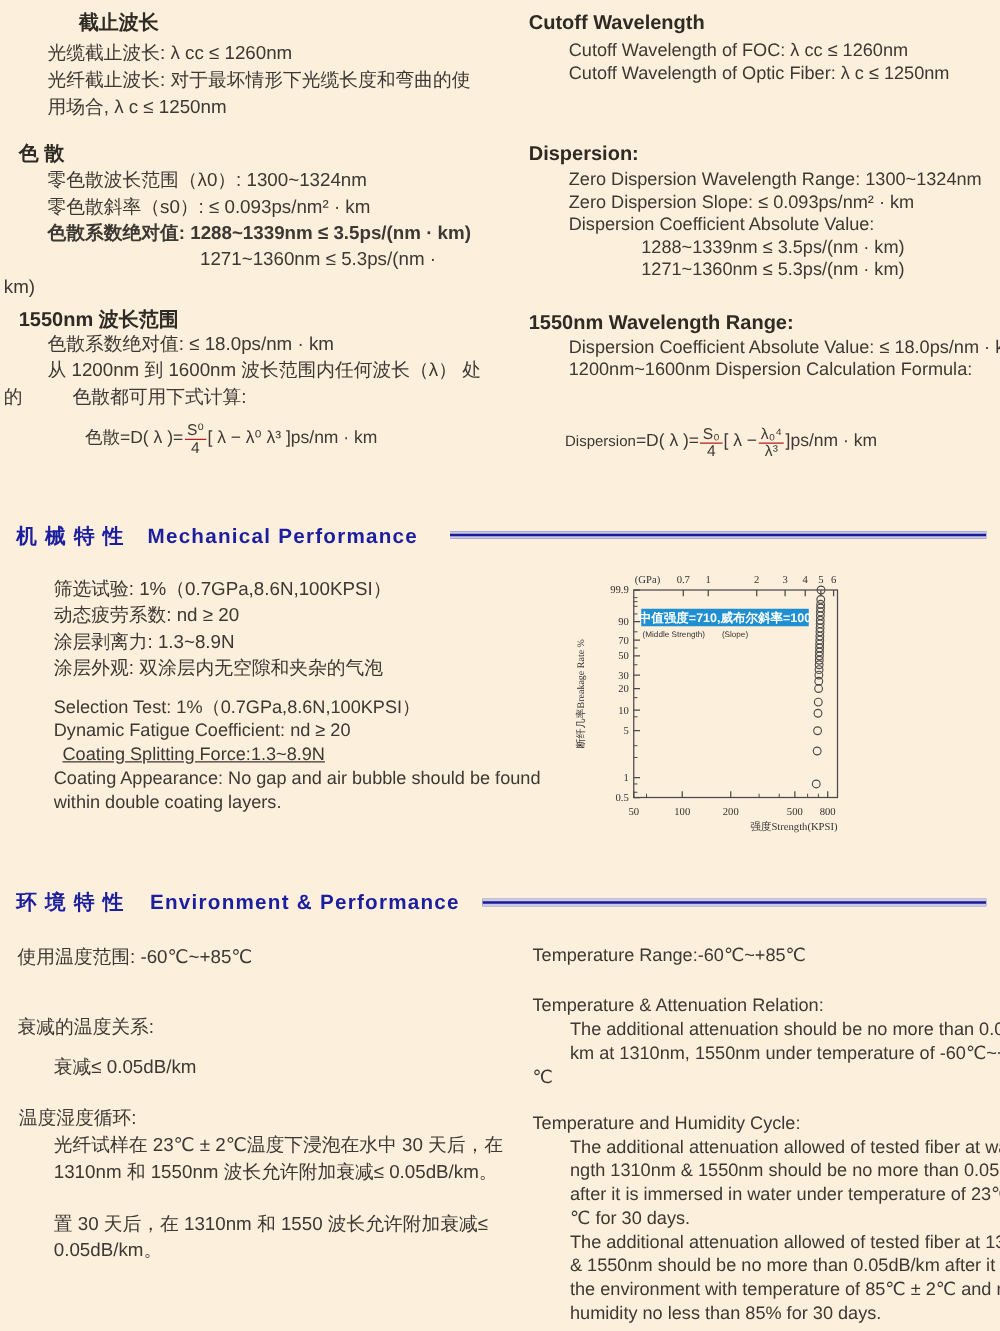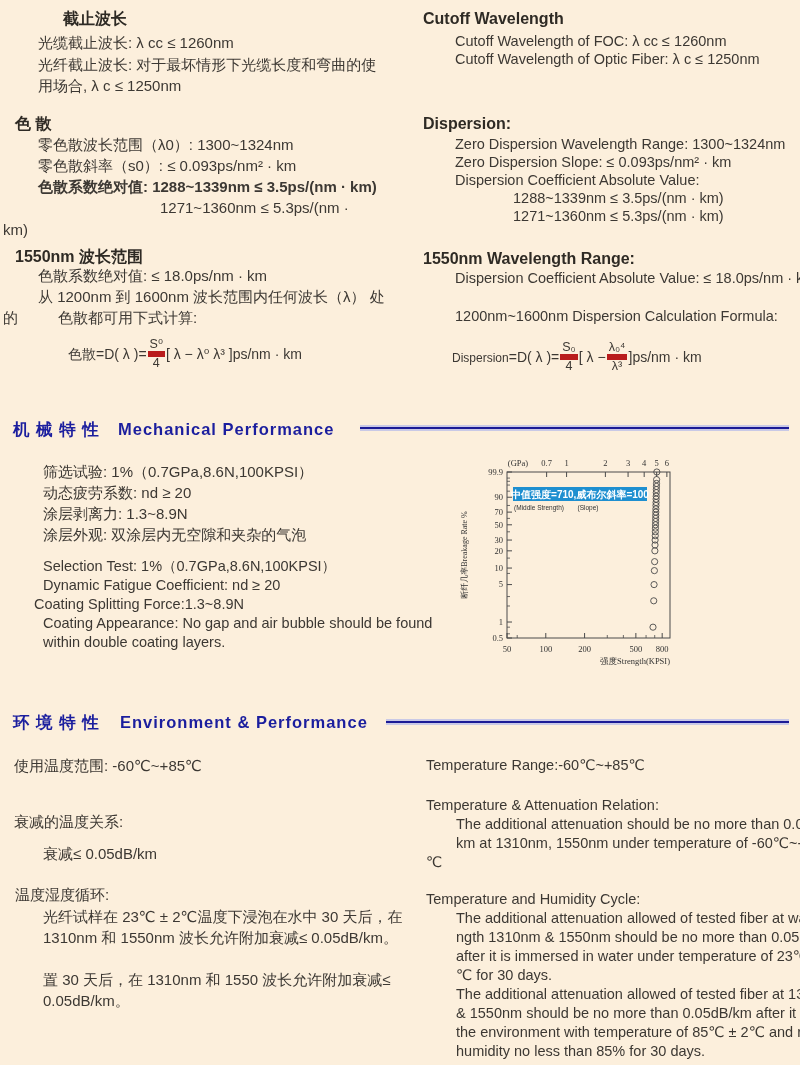--- a/index.html
+++ b/index.html
@@ -12,21 +12,21 @@
     overflow:hidden;
   }
   .abs{position:absolute;white-space:nowrap;line-height:1.15;}
   .h{font-weight:bold;font-size:16px;color:#2e2a24;}
   .cn{font-size:15px;}
   .en{font-size:14.5px;}
   .sec-h{font-weight:bold;font-size:16.5px;color:#1b1e9e;letter-spacing:1px;}
   .rule{position:absolute;height:2px;background:#1b1b96;border-top:2px solid #c9c9e6;border-bottom:2px solid #c9c9e6;}
   .formula{font-size:14px;color:#3c3833;}
   .formula .frac{display:inline-block;text-align:center;vertical-align:-8px;font-size:12.5px;line-height:1.05;margin:0 1px;}
-  .formula .frac .n{display:block;border-bottom:6px solid #b91c1c;padding:0 2px;}
+  .formula .frac .n{display:block;border-bottom:1px solid #b91c1c;padding:0 2px;}
   .formula .frac .d{display:block;}
   .formula .small{font-size:12px;}
   svg text{fill:#333;}
 </style>
 </head>
 <body>
 
 <div id="page">
 
   <div class="abs h" style="left:15px;top:10px;margin-left:48px;">截止波长</div>
@@ -57,38 +57,38 @@
   <div class="abs cn" style="left:38px;top:288px;">从 1200nm 到 1600nm 波长范围内任何波长（λ） 处</div>
   <div class="abs cn" style="left:3px;top:309px;">的</div>
   <div class="abs cn" style="left:58px;top:309px;">色散都可用下式计算:</div>
 
   <div class="abs formula" style="left:68px;top:338px;">
     <span>色散=D( λ )=</span><span class="frac"><span class="n">S⁰</span><span class="d">4</span></span><span>[ λ − λ⁰  λ³ ]</span><span>ps/nm · km</span>
   </div>
 
   <div class="abs h" style="left:423px;top:250px;">1550nm Wavelength Range:</div>
   <div class="abs en" style="left:455px;top:270px;">Dispersion Coefficient Absolute Value: ≤ 18.0ps/nm · km</div>
-  <div class="abs en" style="left:455px;top:288px;margin-top:20px;">1200nm~1600nm Dispersion Calculation Formula:</div>
+  <div class="abs en" style="left:455px;top:288px;">1200nm~1600nm Dispersion Calculation Formula:</div>
 
   <div class="abs formula" style="left:452px;top:341px;">
     <span class="small">Dispersion</span><span>=D( λ )=</span><span class="frac"><span class="n">S₀</span><span class="d">4</span></span><span>[ λ −</span><span class="frac"><span class="n">λ₀⁴</span><span class="d">λ³</span></span><span>]</span><span>ps/nm · km</span>
   </div>
 
   <div class="abs sec-h" style="left:13px;top:420px;">机 械 特 性</div>
   <div class="abs sec-h" style="left:118px;top:420px;">Mechanical Performance</div>
   <div class="rule" style="left:360px;top:425px;width:429px;"></div>
 
   <div class="abs cn" style="left:43px;top:463px;">筛选试验: 1%（0.7GPa,8.6N,100KPSI）</div>
   <div class="abs cn" style="left:43px;top:484px;">动态疲劳系数: nd ≥ 20</div>
   <div class="abs cn" style="left:43px;top:505px;">涂层剥离力: 1.3~8.9N</div>
   <div class="abs cn" style="left:43px;top:526px;">涂层外观: 双涂层内无空隙和夹杂的气泡</div>
 
   <div class="abs en" style="left:43px;top:558px;">Selection Test: 1%（0.7GPa,8.6N,100KPSI）</div>
   <div class="abs en" style="left:43px;top:577px;">Dynamic Fatigue Coefficient: nd ≥ 20</div>
-  <div class="abs en" style="left:34px;top:596px;">Coating Splitting Force:1.3~8.9N</div>
+  <div class="abs en" style="left:50px;top:596px;text-decoration:underline;">Coating Splitting Force:1.3~8.9N</div>
   <div class="abs en" style="left:43px;top:615px;">Coating Appearance: No gap and air bubble should be found</div>
   <div class="abs en" style="left:43px;top:634px;">within double coating layers.</div>
 
   <div class="abs" style="left:455px;top:438px;width:340px;height:245px;">
     <svg id="weibull-svg" width="340" height="245" viewBox="0 0 340 245">
         <rect x="52" y="34" width="163" height="166" fill="none" stroke="#4a4a4a" stroke-width="1"></rect>
         <line x1="52" y1="34" x2="57" y2="34" stroke="#4a4a4a" stroke-width="1"></line>
         <text x="48" y="36.8" text-anchor="end" font-size="8.5" font-family="&quot;Liberation Serif&quot;,&quot;DejaVu Serif&quot;,serif">99.9</text>
         <line x1="52" y1="59.22940138344511" x2="57" y2="59.22940138344511" stroke="#4a4a4a" stroke-width="1"></line>
         <text x="48" y="62.029401383445105" text-anchor="end" font-size="8.5" font-family="&quot;Liberation Serif&quot;,&quot;DejaVu Serif&quot;,serif">90</text>

